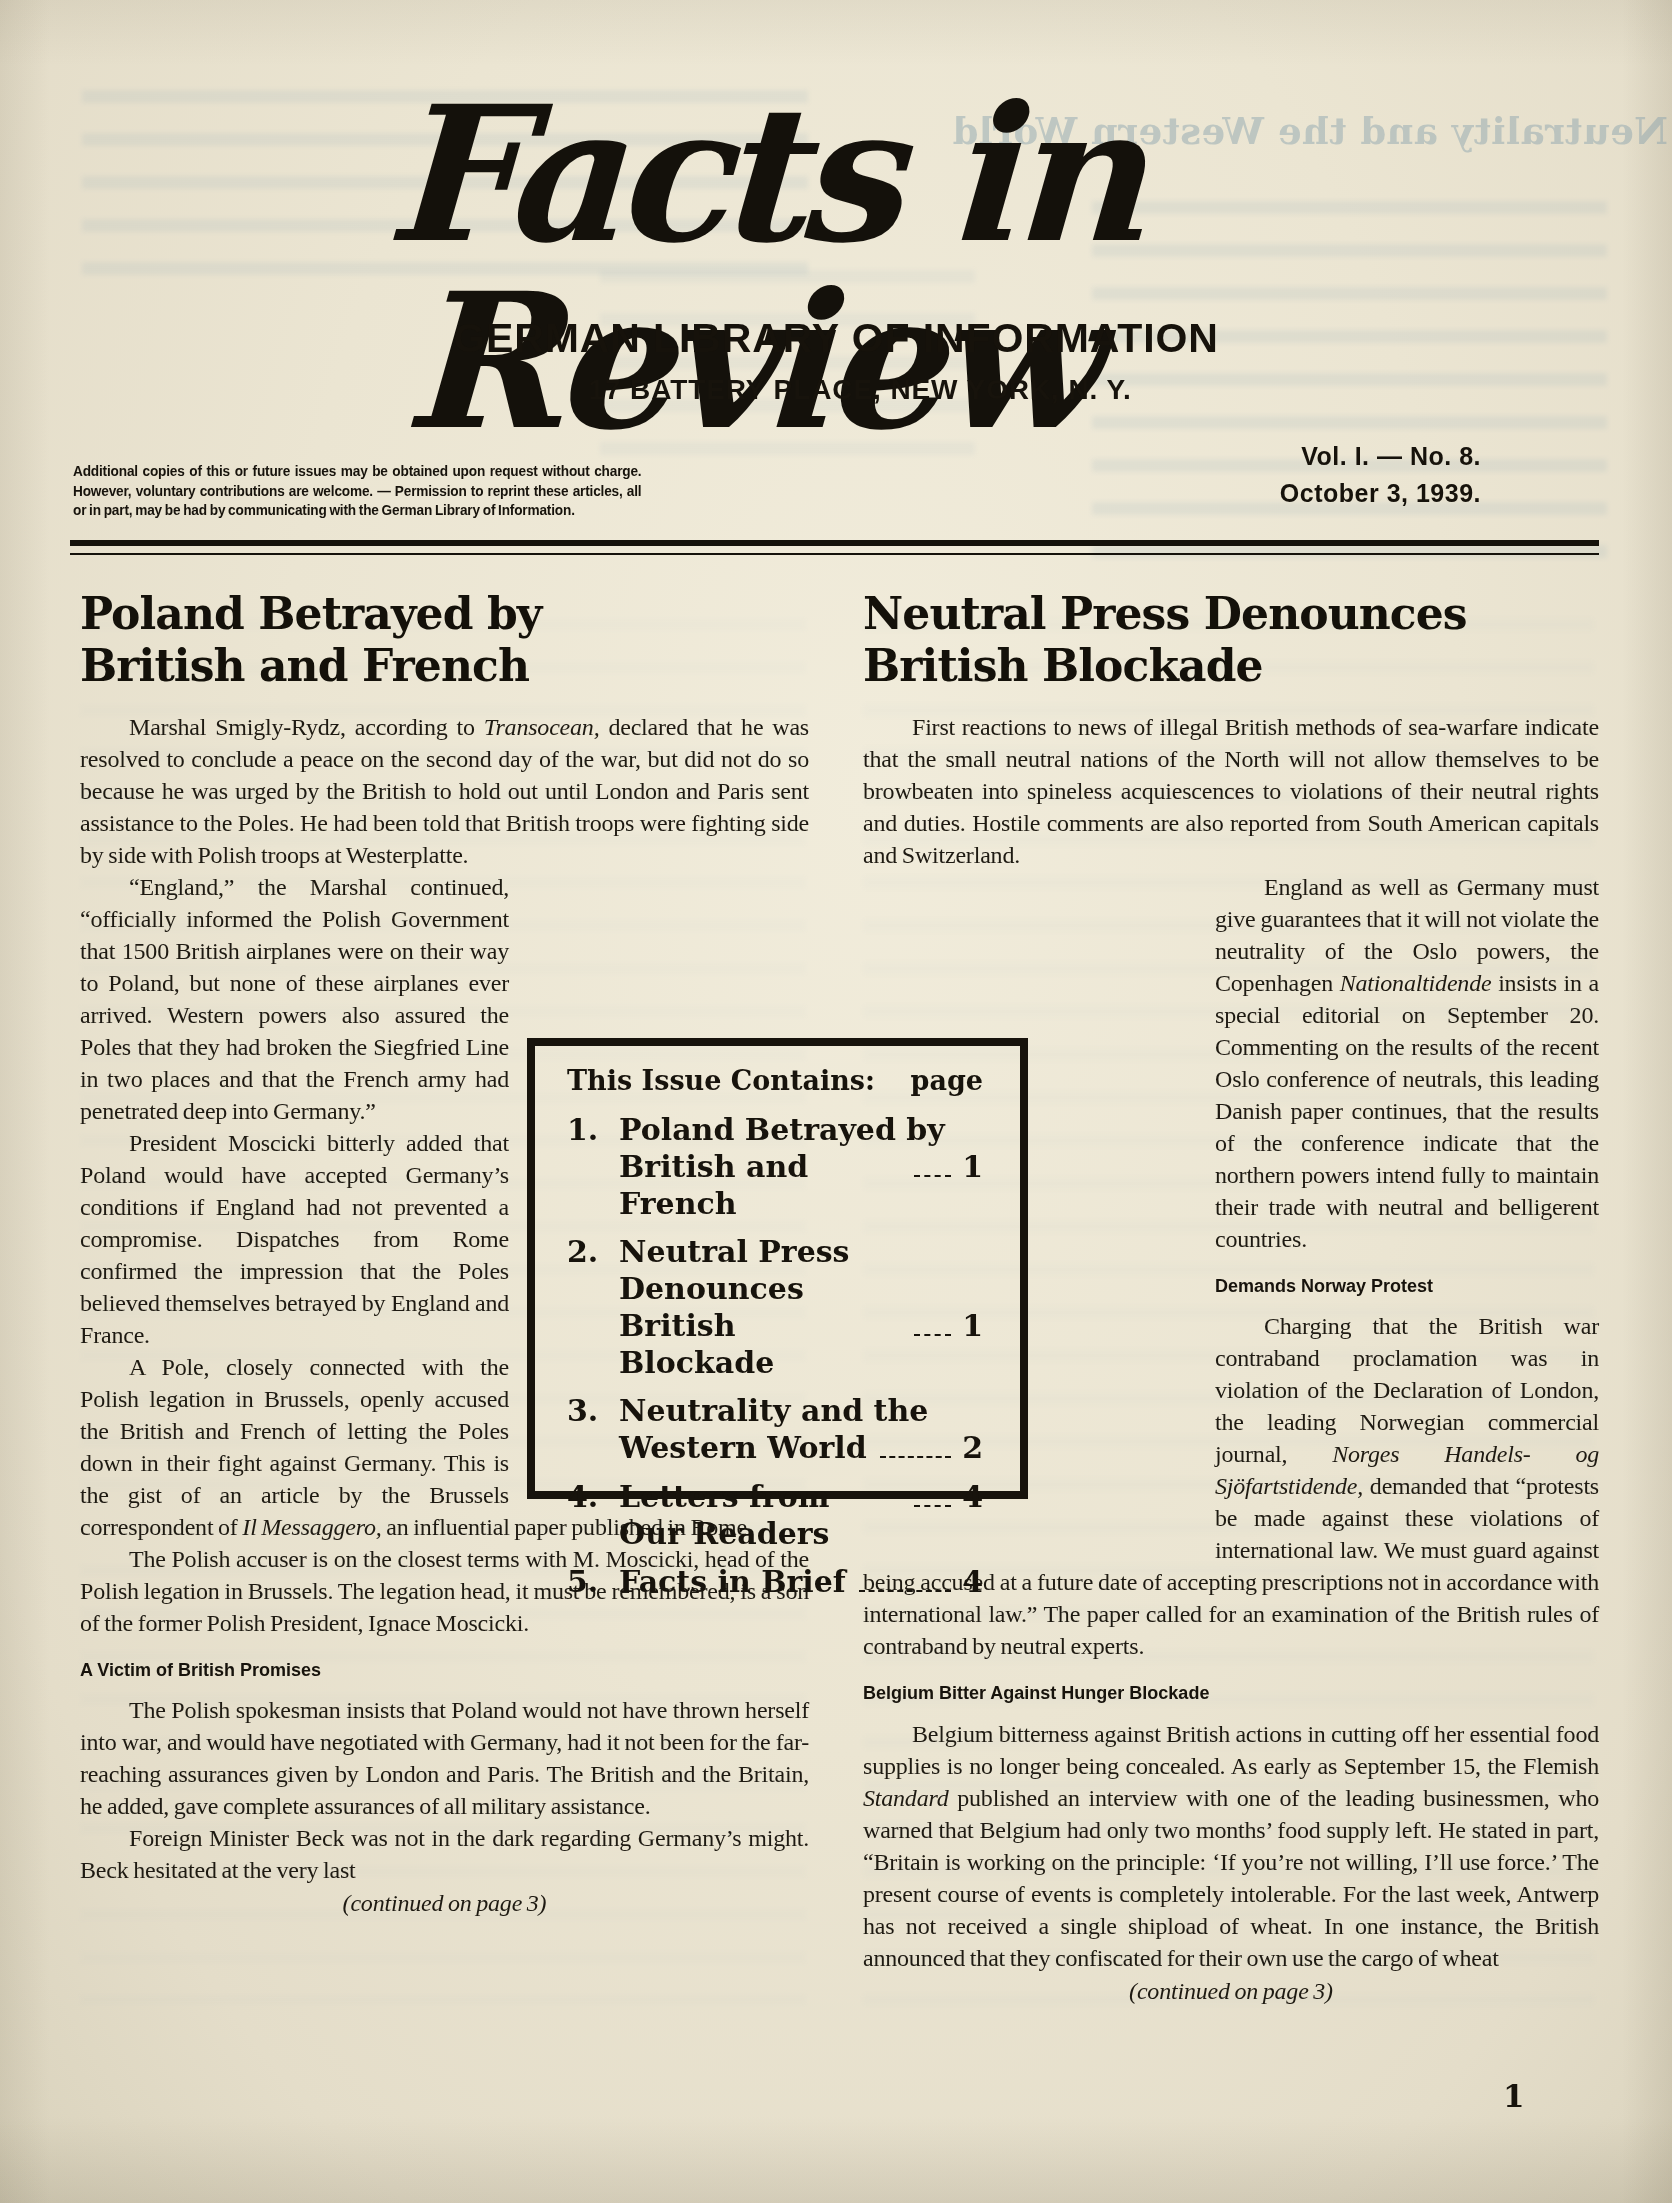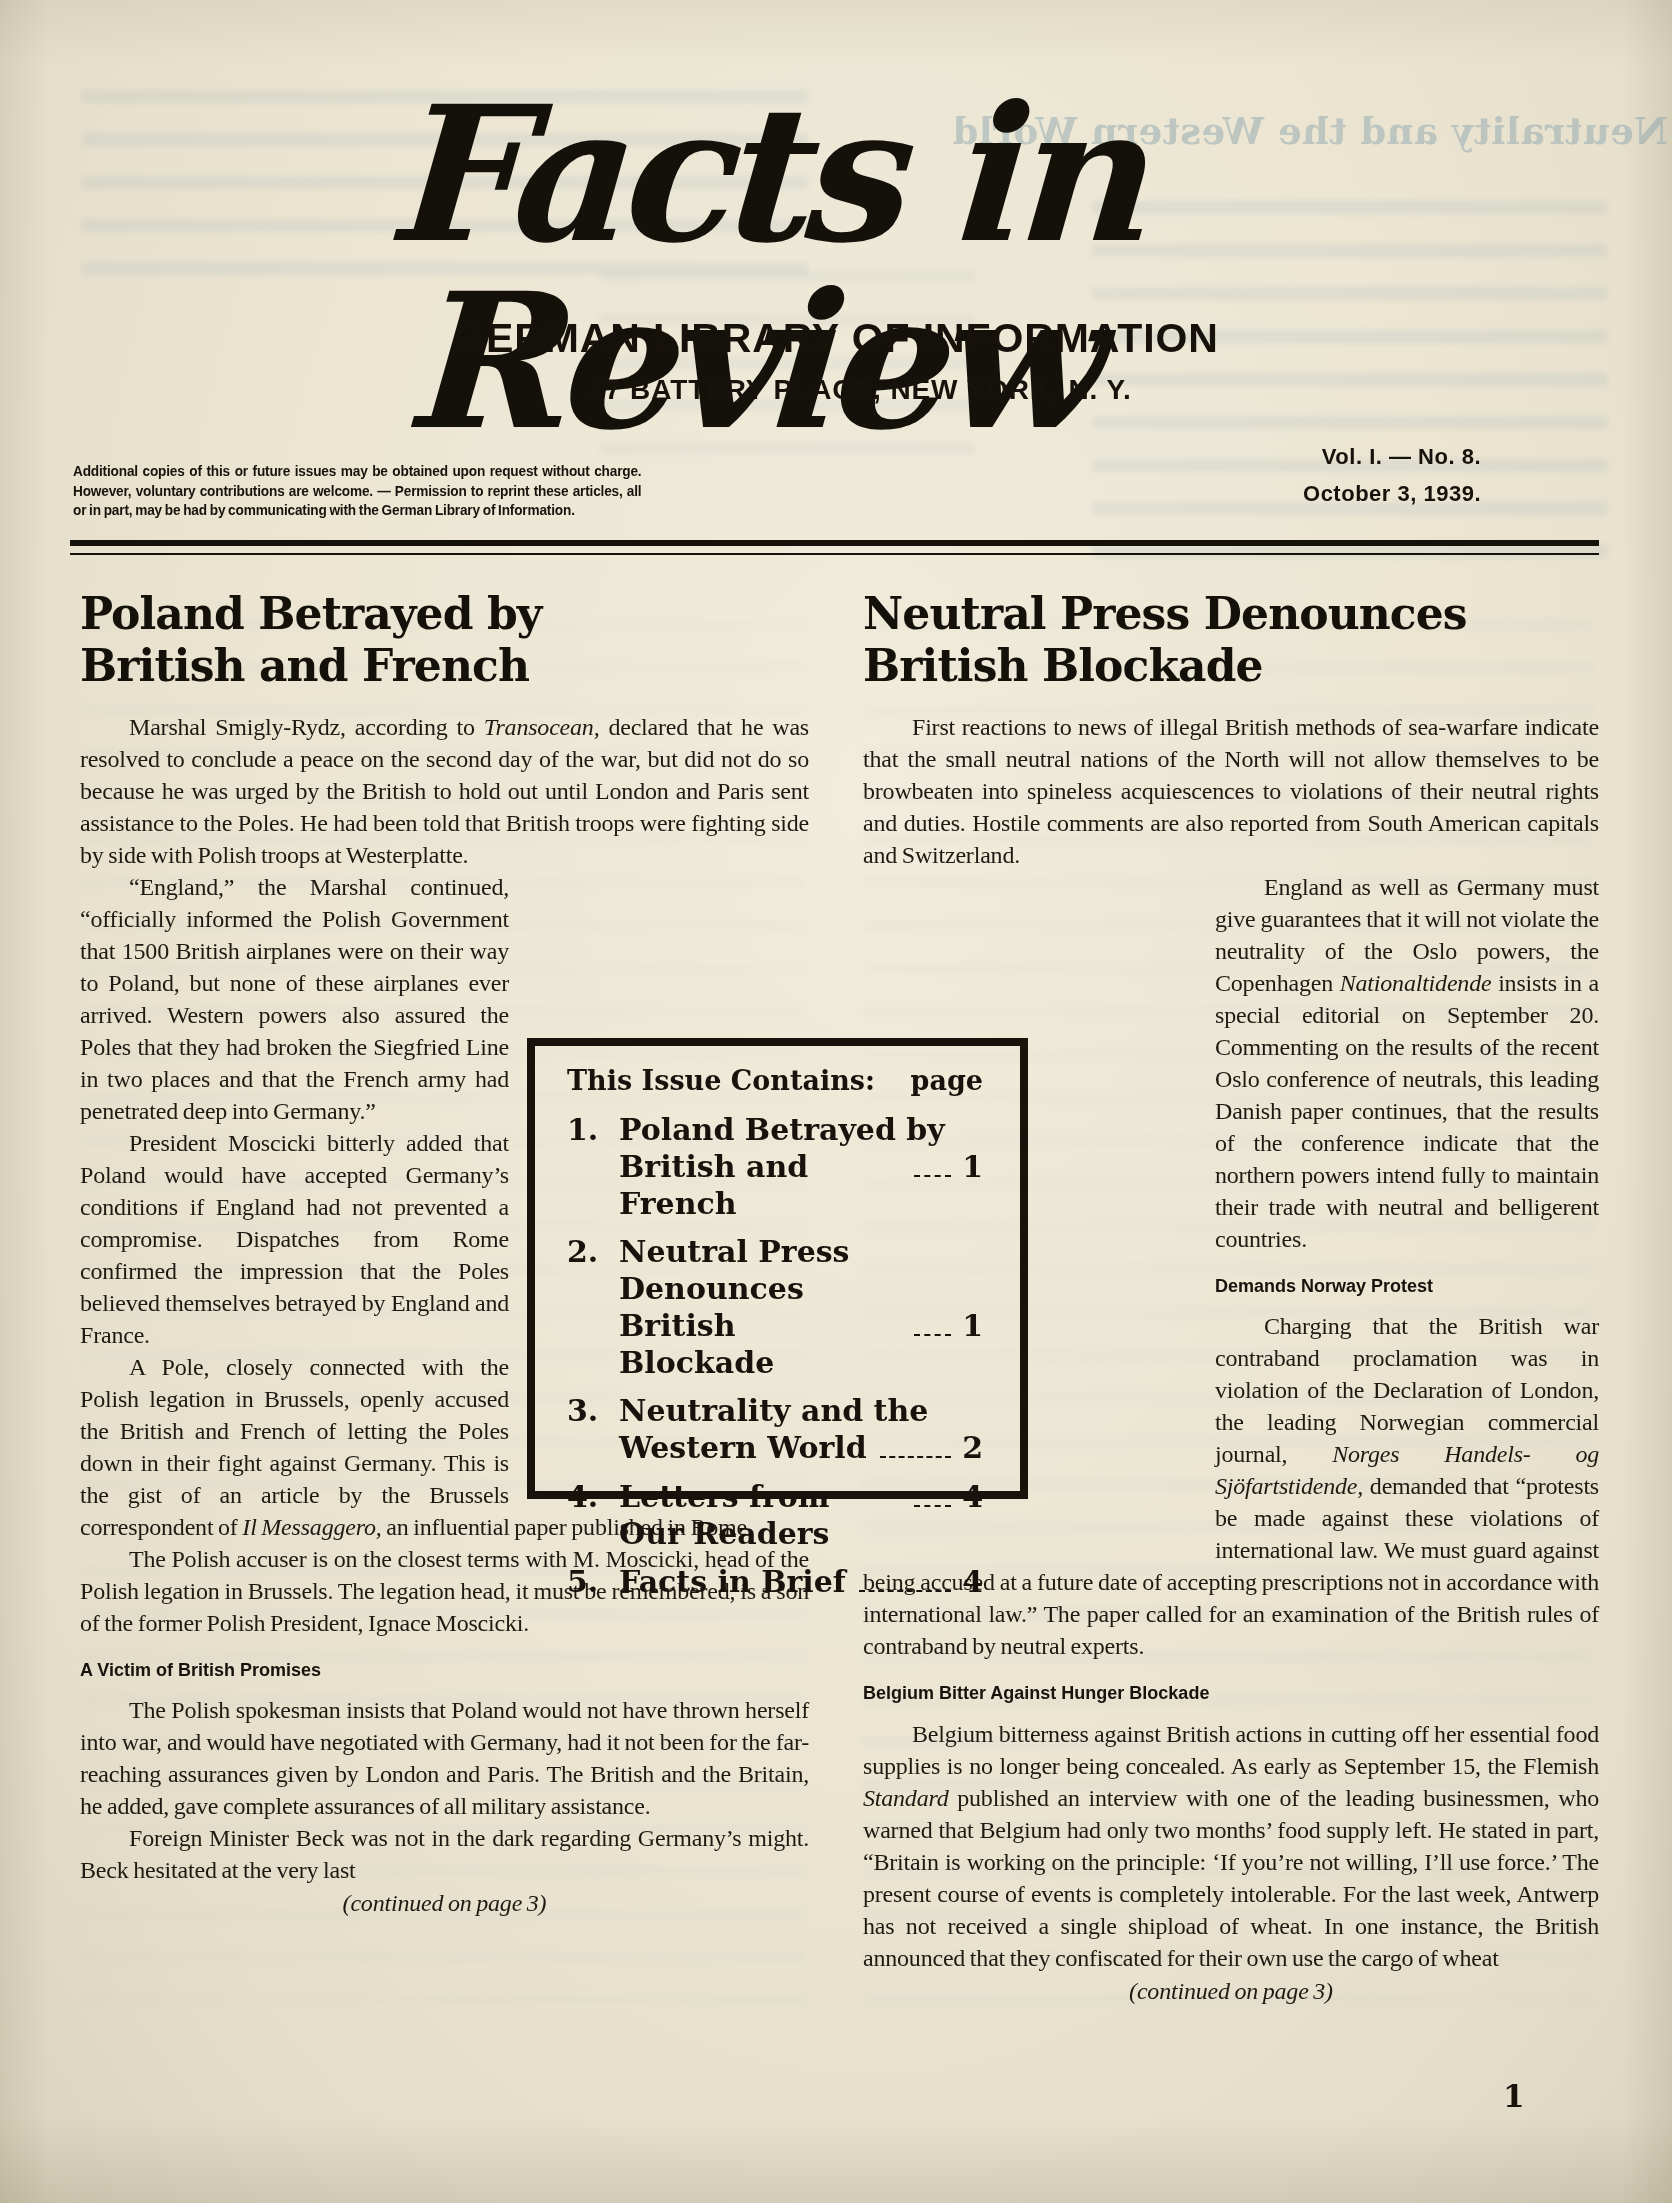--- a/index.html
+++ b/index.html
@@ -36,21 +36,21 @@
              font-family:"Liberation Sans",sans-serif; font-weight:700; font-size:19px; letter-spacing:1.9px; color:#17130c; }
   .org     { position:absolute; left:0; right:0; top:315px; text-align:center; z-index:2;
              font-family:"Liberation Sans",sans-serif; font-weight:700; font-size:41px; letter-spacing:0.9px; color:#16120b; }
   .address { position:absolute; left:0; right:0; top:374px; text-align:center; z-index:2;
              font-family:"Liberation Sans",sans-serif; font-weight:700; font-size:28px; letter-spacing:0.9px; color:#17130c;padding-left:48px; }
   .notice  { position:absolute; left:73px; top:461px; width:646px; margin:0; z-index:2;
              transform:scaleX(0.88); transform-origin:left top; text-align:justify;
              font-family:"Liberation Sans",sans-serif; font-weight:700; font-size:15.5px; line-height:19.7px;
              letter-spacing:-0.2px; word-spacing:-0.9px; color:#17130c; }
   .volblock{ position:absolute; left:1106px; top:438px; width:375px; z-index:2; text-align:right;
-             font-family:"Liberation Sans",sans-serif; font-weight:700; font-size:22px; line-height:37px;
+             font-family:"Liberation Sans",sans-serif; font-weight:700; font-size:25px; line-height:37px;
              letter-spacing:0.5px; color:#16120b; }
   .rule    { position:absolute; left:70px; width:1529px; background:#15120b; z-index:2; }
   .rule-thick { top:540px; height:5.6px; }
   .rule-thin  { top:553px; height:1.9px; }
   
   .col { position:absolute; top:588px; z-index:2; text-align:justify;
          font-family:"Liberation Serif",serif; font-size:24px; line-height:32px;
          letter-spacing:-0.2px; word-spacing:-1.1px; color:#1e1a12; }
   .col-left  { left:80px;  width:729px; }
   .col-right { left:863px; width:736px; }

